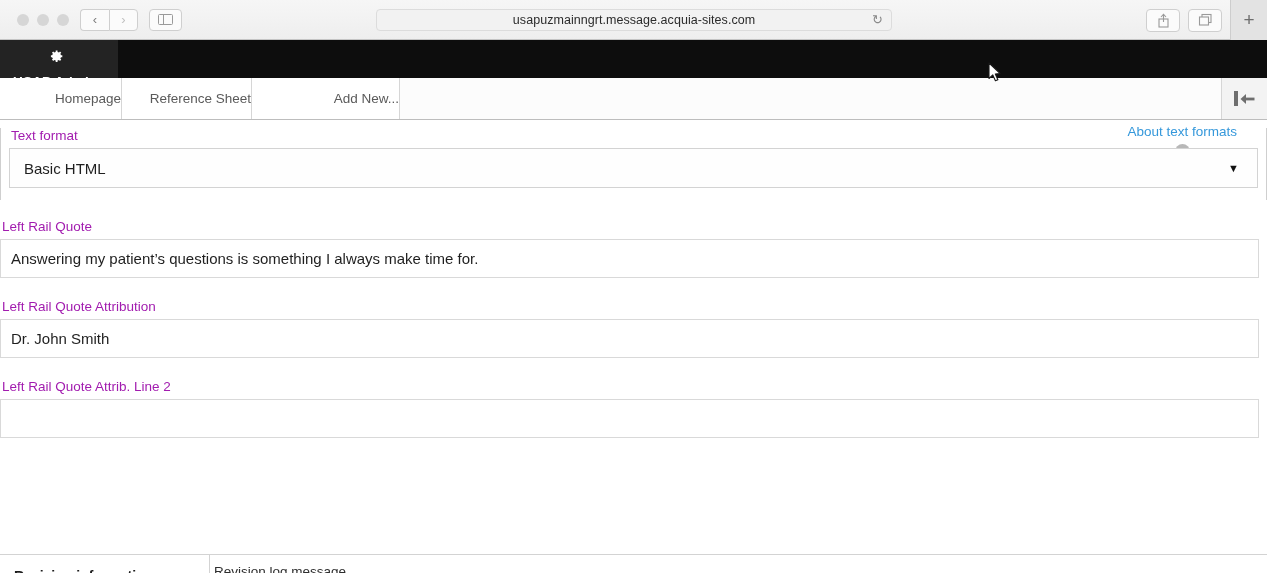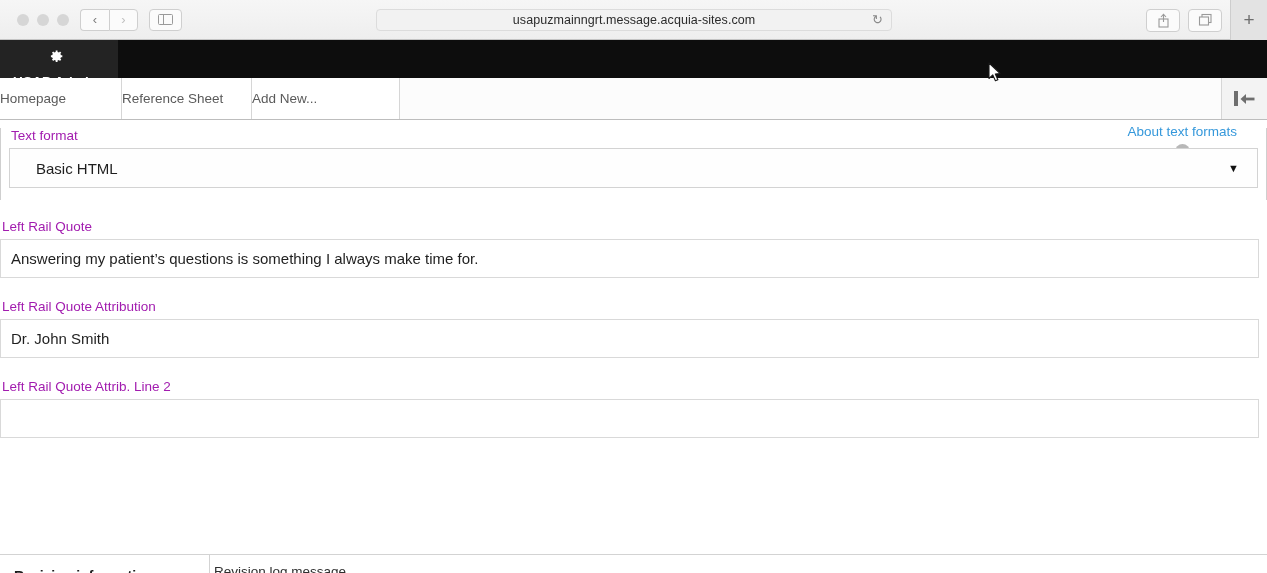--- a/index.html
+++ b/index.html
@@ -128,21 +128,21 @@
     height: 42px;
     background: #fcfcfc;
     border-bottom: 1px solid #bdbdbd;
     display: flex;
     align-items: stretch;
     position: relative;
   }
   .tab-item {
     display: flex;
     align-items: center;
-    justify-content: flex-start;
+    justify-content: flex-end;
     font-size: 13.5px;
     color: #5a5a5a;
     border-right: 1px solid #d6d6d6;
     background: #ffffff;
   }
   .tab-item:nth-child(1) { width: 122px; }
   .tab-item:nth-child(2) { width: 130px; }
   .tab-item:nth-child(3) { width: 148px; }
   .tab-spacer { flex: 1; background: #fcfcfc; }
   .toolbar-toggle {
@@ -195,21 +195,21 @@
     display: inline-block;
   }
 
   .select-wrap {
     position: relative;
     height: 40px;
     border: 1px solid #d3d3d3;
     background: #fefefe;
     display: flex;
     align-items: center;
-    padding-left: 26px;
+    padding-left: 14px;
   }
   .select-value { font-size: 15px; color: #1f1f1f; }
   .select-arrow {
     position: absolute;
     right: 18px;
     font-size: 11px;
     color: #111;
   }
   .format-outer {
     border: 1px solid #cfcfcf;

